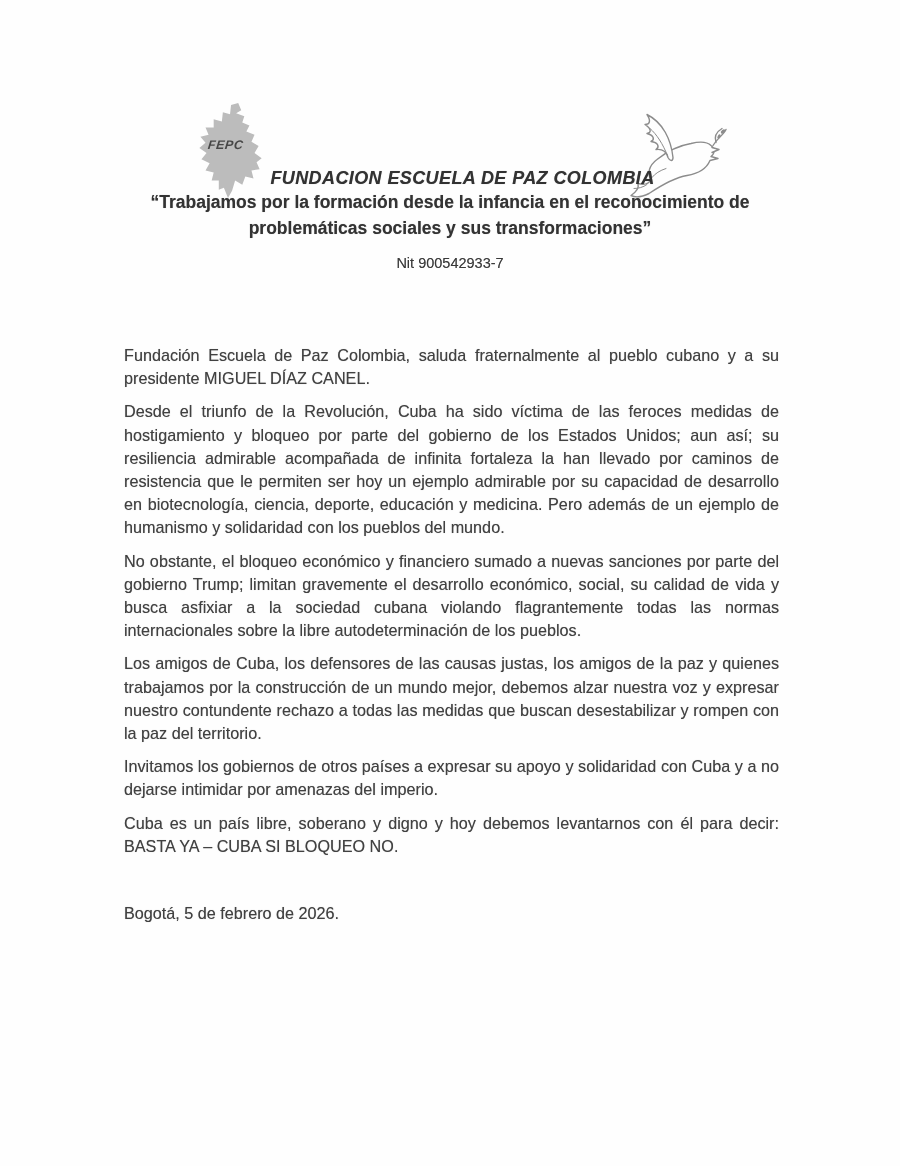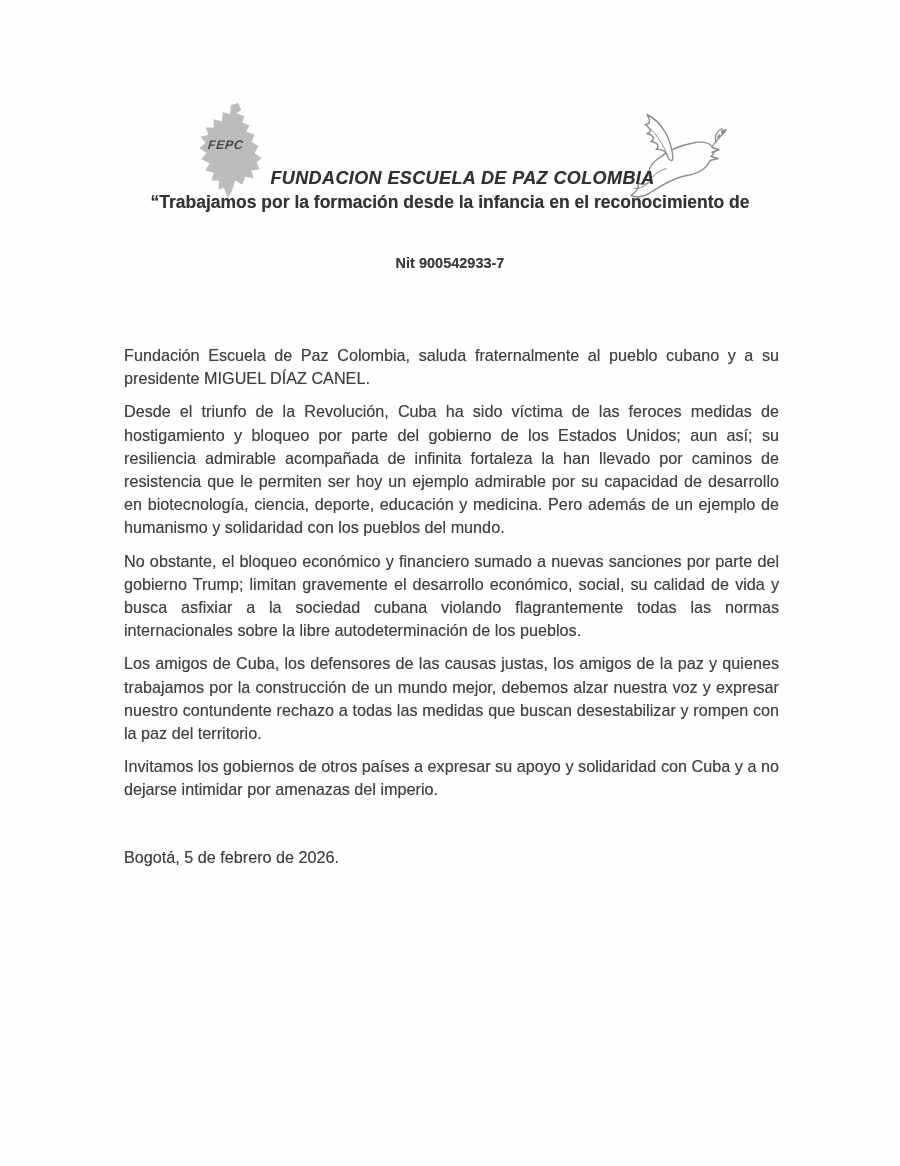--- a/index.html
+++ b/index.html
@@ -67,21 +67,21 @@
     color: #333333;
     text-shadow: 0 0 0.7px rgba(60,60,60,0.5);
   }
 
   .nit {
     position: absolute;
     top: 255px; left: 0;
     width: 100%;
     text-align: center;
     font-size: 14.5px;
-    font-weight: bold;
+    font-weight: normal;
     color: #3a3a3a;
     text-shadow: 0 0 0.6px rgba(60,60,60,0.5);
   }
 
   
   .letter-body {
     position: absolute;
     top: 344px;
     left: 124px;
     width: 655px;
@@ -132,27 +132,29 @@
 
           <path d="M85,36 L92,38 L85,41"></path>
         </g>
       </svg>
     </div>
 
     <h1 class="org-name">FUNDACION ESCUELA DE PAZ COLOMBIA</h1>
 
     <div class="motto">
       <div>“Trabajamos por la formación desde la infancia en el reconocimiento de</div>
+      <div>problemáticas sociales y sus transformaciones”</div>
     </div>
 
     <div class="nit">Nit 900542933-7</div>
   </header>
 
   <main class="letter-body">
     <p>Fundación Escuela de Paz Colombia, saluda fraternalmente al pueblo cubano y a su presidente MIGUEL DÍAZ CANEL.</p>
     <p>Desde el triunfo de la Revolución, Cuba ha sido víctima de las feroces medidas de hostigamiento y bloqueo por parte del gobierno de los Estados Unidos; aun así; su resiliencia admirable acompañada de infinita fortaleza la han llevado por caminos de resistencia que le permiten ser hoy un ejemplo admirable por su capacidad de desarrollo en biotecnología, ciencia, deporte, educación y medicina. Pero además de un ejemplo de humanismo y solidaridad con los pueblos del mundo.</p>
     <p>No obstante, el bloqueo económico y financiero sumado a nuevas sanciones por parte del gobierno Trump; limitan gravemente el desarrollo económico, social, su calidad de vida y busca asfixiar a la sociedad cubana violando flagrantemente todas las normas internacionales sobre la libre autodeterminación de los pueblos.</p>
     <p>Los amigos de Cuba, los defensores de las causas justas, los amigos de la paz y quienes trabajamos por la construcción de un mundo mejor, debemos alzar nuestra voz y expresar nuestro contundente rechazo a todas las medidas que buscan desestabilizar y rompen con la paz del territorio.</p>
     <p>Invitamos los gobiernos de otros países a expresar su apoyo y solidaridad con Cuba y a no dejarse intimidar por amenazas del imperio.</p>
+    <p>Cuba es un país libre, soberano y digno y hoy debemos levantarnos con él para decir: BASTA YA – CUBA SI BLOQUEO NO.</p>
     <p class="date-line">Bogotá, 5 de febrero de 2026.</p>
   </main>
 
 </div>
 
 </body></html>

